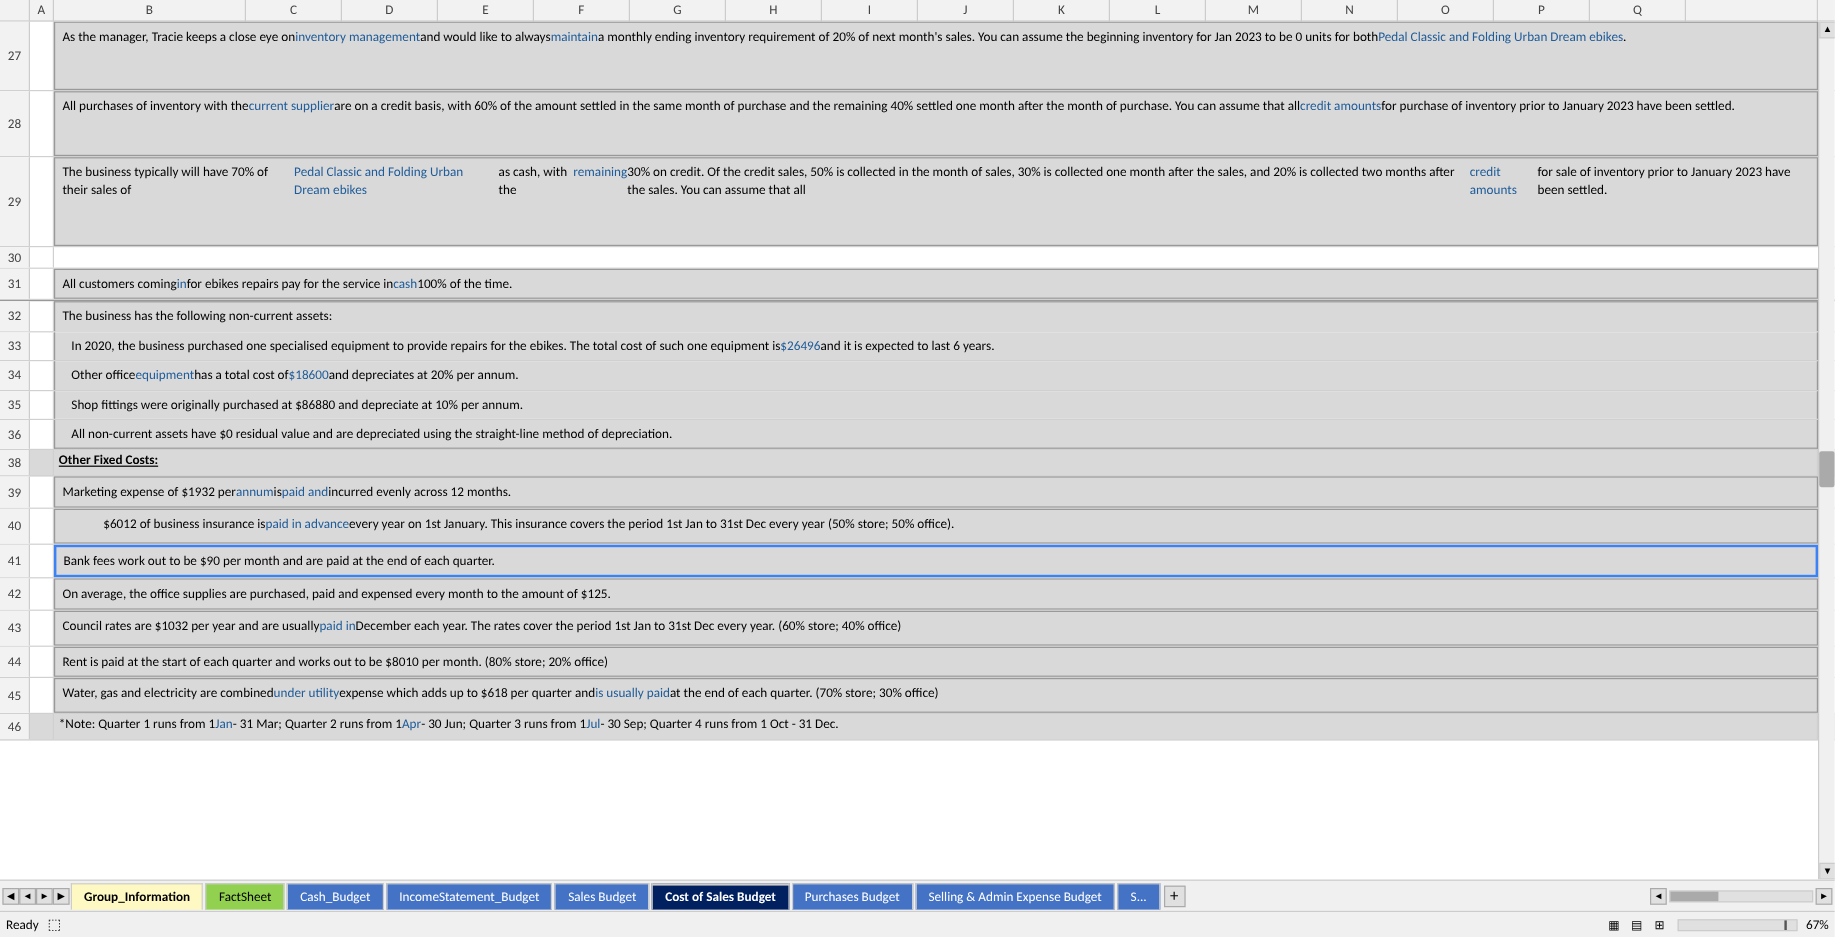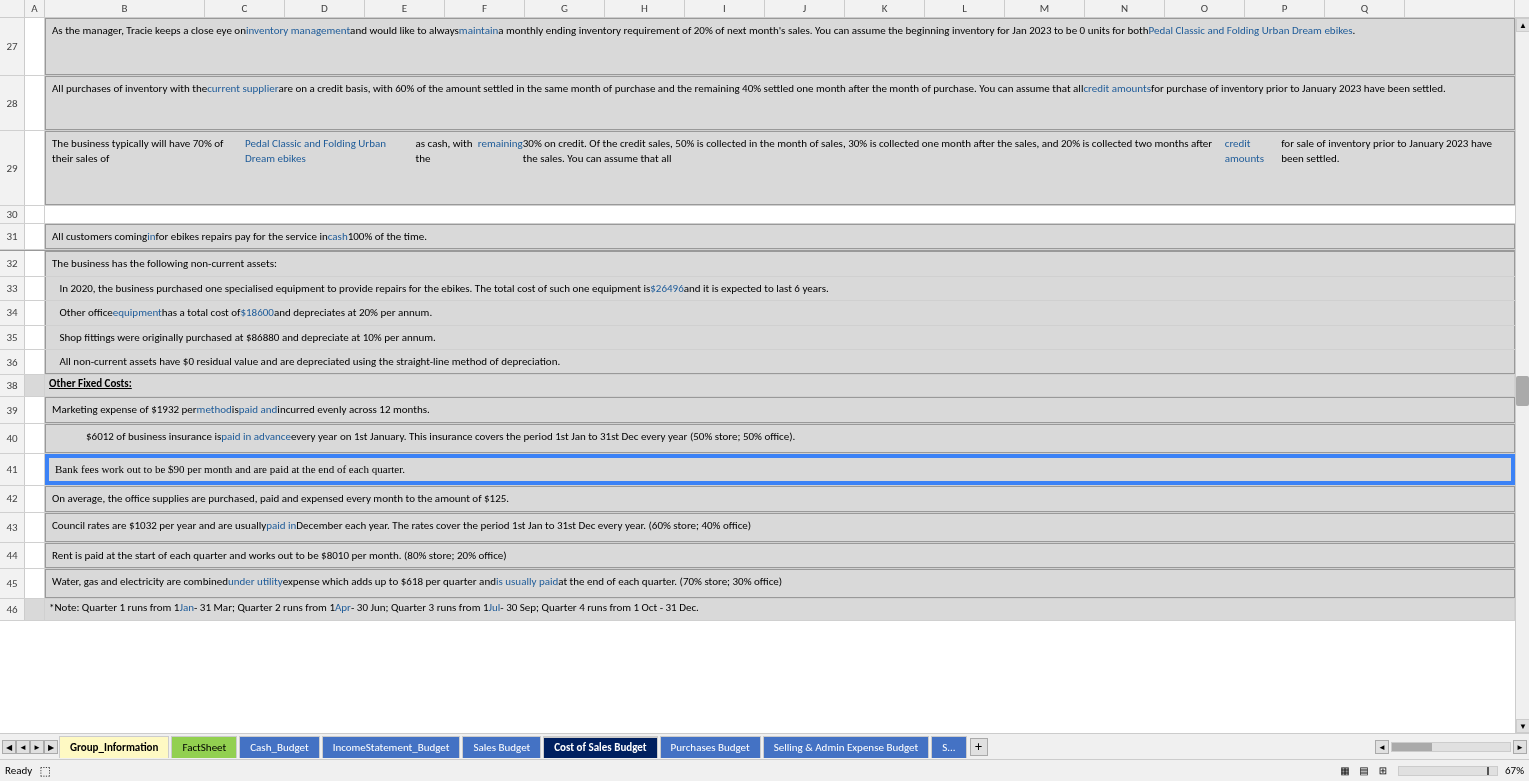--- a/index.html
+++ b/index.html
@@ -381,38 +381,38 @@
         <div class="cell" style="flex:1; font-weight:bold; text-decoration:underline; background:#d9d9d9; padding:2px 4px;">
           Other Fixed Costs:
         </div>
         <div style="width:14px;"></div>
       </div>
 
       <div class="grid-row" style="min-height:22px;">
         <div class="row-num">39</div>
         <div class="col-a cell"></div>
         <div class="cell merged text-block" style="flex:1; border:1px solid #999;">
-          Marketing expense of $1932 per <span class="blue">method</span> is <span class="blue">paid and</span> incurred evenly across 12 months.
+          Marketing expense of $1932 per <span class="blue">annum</span> is <span class="blue">paid and</span> incurred evenly across 12 months.
         </div>
         <div style="width:14px;"></div>
       </div>
 
       <div class="grid-row" style="min-height:30px;">
         <div class="row-num">40</div>
         <div class="col-a cell"></div>
         <div class="cell merged text-block" style="flex:1; border:1px solid #999;padding-left:40px;">
           $6012 of business insurance is <span class="blue">paid in advance</span> every year on 1st January. This insurance covers the period 1st Jan to 31st Dec every year (50% store; 50% office).
         </div>
         <div style="width:14px;"></div>
       </div>
 
       <div class="grid-row" style="min-height:22px;">
         <div class="row-num">41</div>
         <div class="col-a cell"></div>
-        <div class="cell merged text-block" style="flex:1; border:4px solid #3b82f6;font-family:Liberation Serif, serif;">
+        <div class="cell merged text-block" style="flex:1; border:2px solid #3b82f6;">
           Bank fees work out to be $90 per month and are paid at the end of each quarter.
         </div>
         <div style="width:14px;"></div>
       </div>
 
       <div class="grid-row" style="min-height:22px;">
         <div class="row-num">42</div>
         <div class="col-a cell"></div>
         <div class="cell merged text-block" style="flex:1; border:1px solid #999;">
           On average, the office supplies are purchased, paid and expensed every month to the amount of $125.

